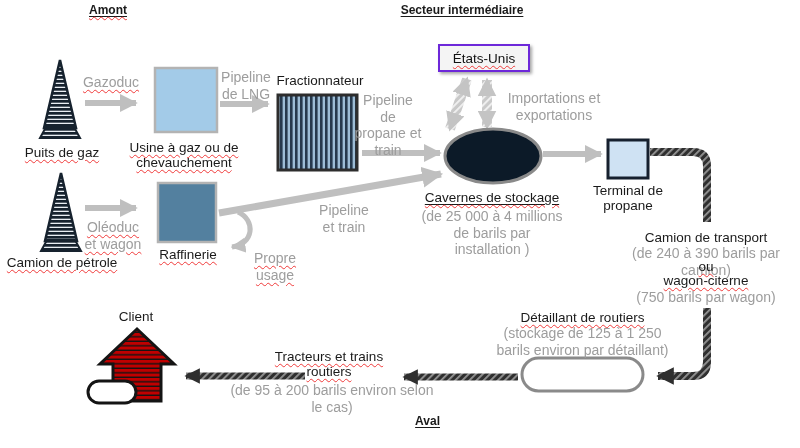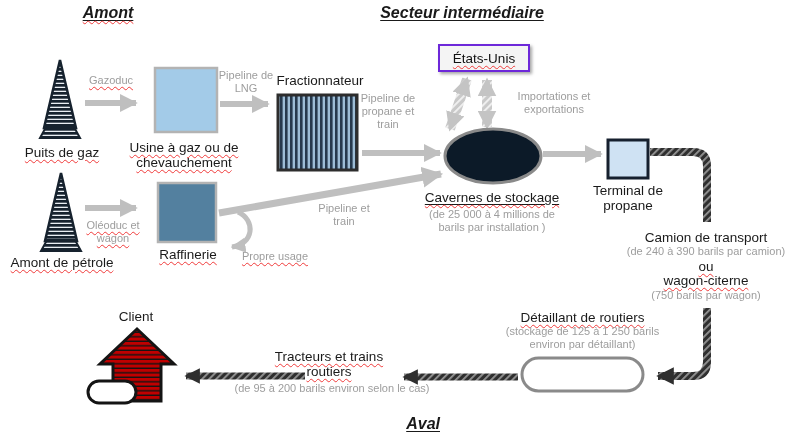--- a/index.html
+++ b/index.html
@@ -1,21 +1,21 @@
 <!DOCTYPE html>
 <html lang="fr"><head>
 <meta charset="utf-8">
 <style>
   html,body{margin:0;padding:0;background:#fff;}
   #canvas{position:relative;width:800px;height:448px;background:#fff;overflow:hidden;
           font-family:"Liberation Sans",sans-serif;}
   #shapes{position:absolute;left:0;top:0;}
   .lbl{position:absolute;font-size:13.5px;line-height:1.12;color:#1a1a1a;text-align:center;}
-  .gray{font-size:11px;line-height:1.18;color:#9d9d9d;}
-  .title{font-size:16px;font-weight:bold;font-style:italic;}
+  .gray{font-size:14px;line-height:1.18;color:#9d9d9d;}
+  .title{font-size:12px;font-weight:bold;}
   .u{text-decoration:underline;text-underline-offset:2px;}
   .sq{text-decoration:underline wavy #f03b3b;text-decoration-thickness:1px;text-underline-offset:2px;}
   .usbox{position:absolute;left:438px;top:44px;width:88px;height:24px;background:#f4f4f4;
          border:2px solid #6d28d9;box-shadow:2px 2px 3px rgba(0,0,0,.35);
          display:flex;align-items:center;justify-content:center;font-size:13.5px;color:#111;}
 </style>
 </head>
 <body>
 
 <div id="canvas">
@@ -108,21 +108,21 @@
   <div class="lbl u" style="left:411px;top:190px;width:162px;"><span class="sq">Cavernes de stockage</span></div>
   <div class="lbl gray" style="left:421px;top:208px;width:142px;">(de 25 000 à 4 millions de barils par installation )</div>
   <div class="lbl" style="left:592px;top:183px;width:72px;">Terminal de propane</div>
   <div class="lbl" style="left:618px;top:230px;width:176px;">Camion de transport</div>
   <div class="lbl gray" style="left:618px;top:245px;width:176px;">(de 240 à 390 barils par camion)</div>
   <div class="lbl sq" style="left:618px;top:273px;width:176px;">wagon-citerne</div>
   <div class="lbl sq" style="left:618px;top:259px;width:176px;">ou</div>
   <div class="lbl gray" style="left:618px;top:289px;width:176px;">(750 barils par wagon)</div>
   <div class="lbl sq" style="left:495px;top:310px;width:175px;">Détaillant de routiers</div>
   <div class="lbl gray" style="left:492px;top:325px;width:181px;">(stockage de 125 à 1 250 barils environ par détaillant)</div>
-  <div class="lbl sq" style="left:6px;top:255px;width:112px;">Amont de pétrole</div>
+  <div class="lbl sq" style="left:6px;top:255px;width:112px;">Camion de pétrole</div>
   <div class="lbl sq" style="left:154px;top:247px;width:68px;">Raffinerie</div>
   <div class="lbl" style="left:109px;top:309px;width:54px;">Client</div>
   <div class="lbl sq" style="left:266px;top:349px;width:126px;">Tracteurs et trains routiers</div>
   <div class="lbl gray" style="left:226px;top:382px;width:212px;">(de 95 à 200 barils environ selon le cas)</div>
 
   <div class="lbl gray sq" style="left:80px;top:74px;width:62px;">Gazoduc</div>
   <div class="lbl gray" style="left:217px;top:69px;width:58px;">Pipeline de LNG</div>
   <div class="lbl gray" style="left:354px;top:92px;width:68px;">Pipeline de propane et train</div>
   <div class="lbl gray" style="left:504px;top:90px;width:100px;">Importations et exportations</div>
   <div class="lbl gray sq" style="left:84px;top:219px;width:58px;">Oléoduc et wagon</div>

